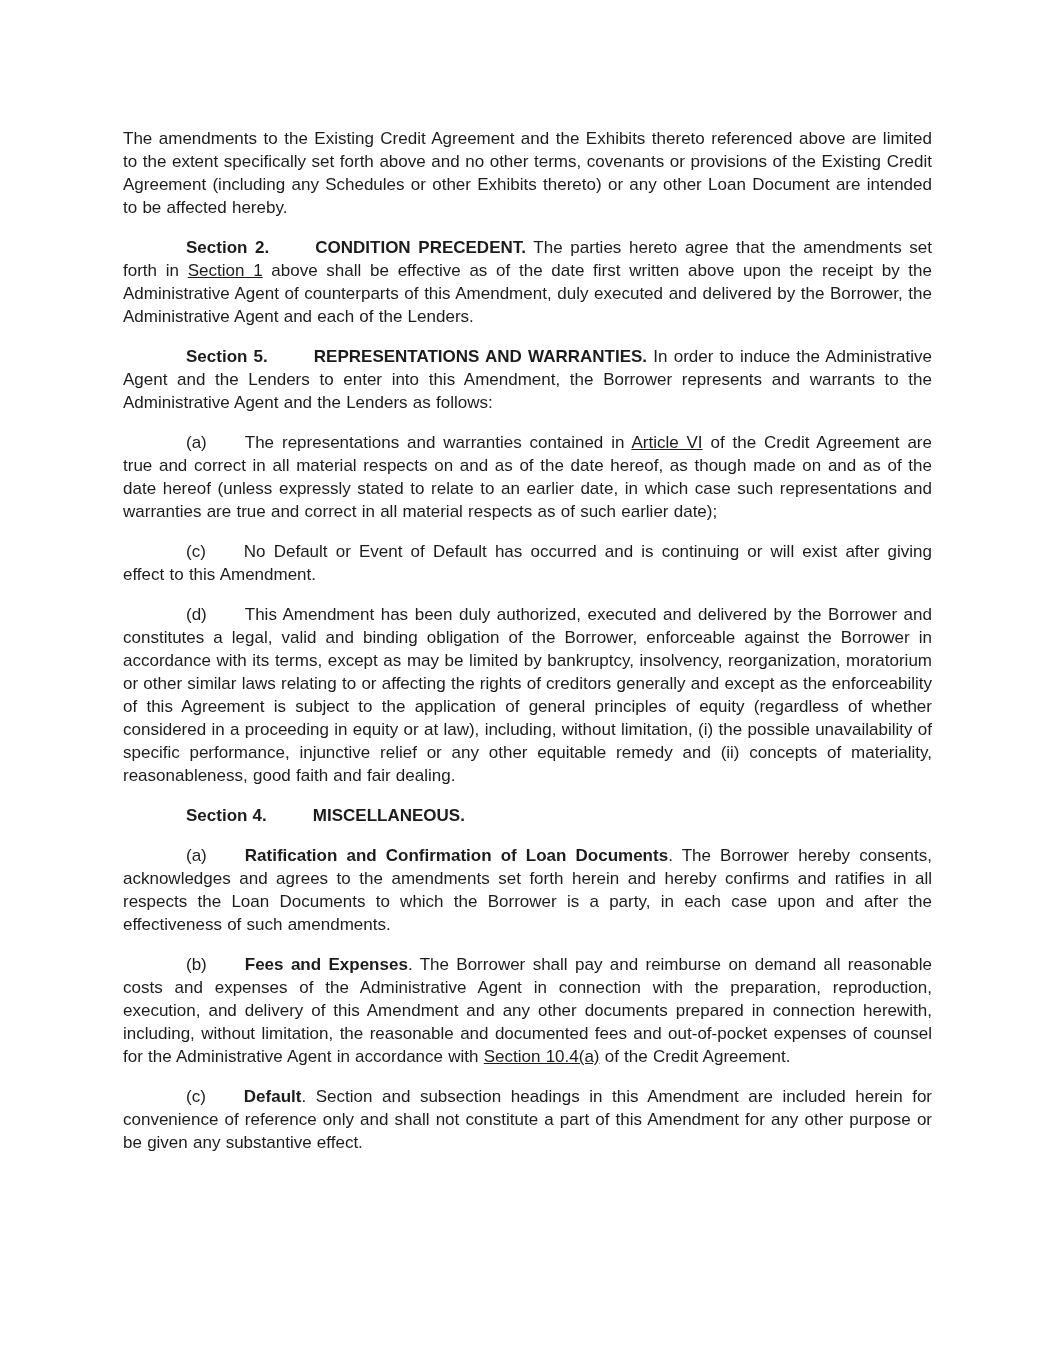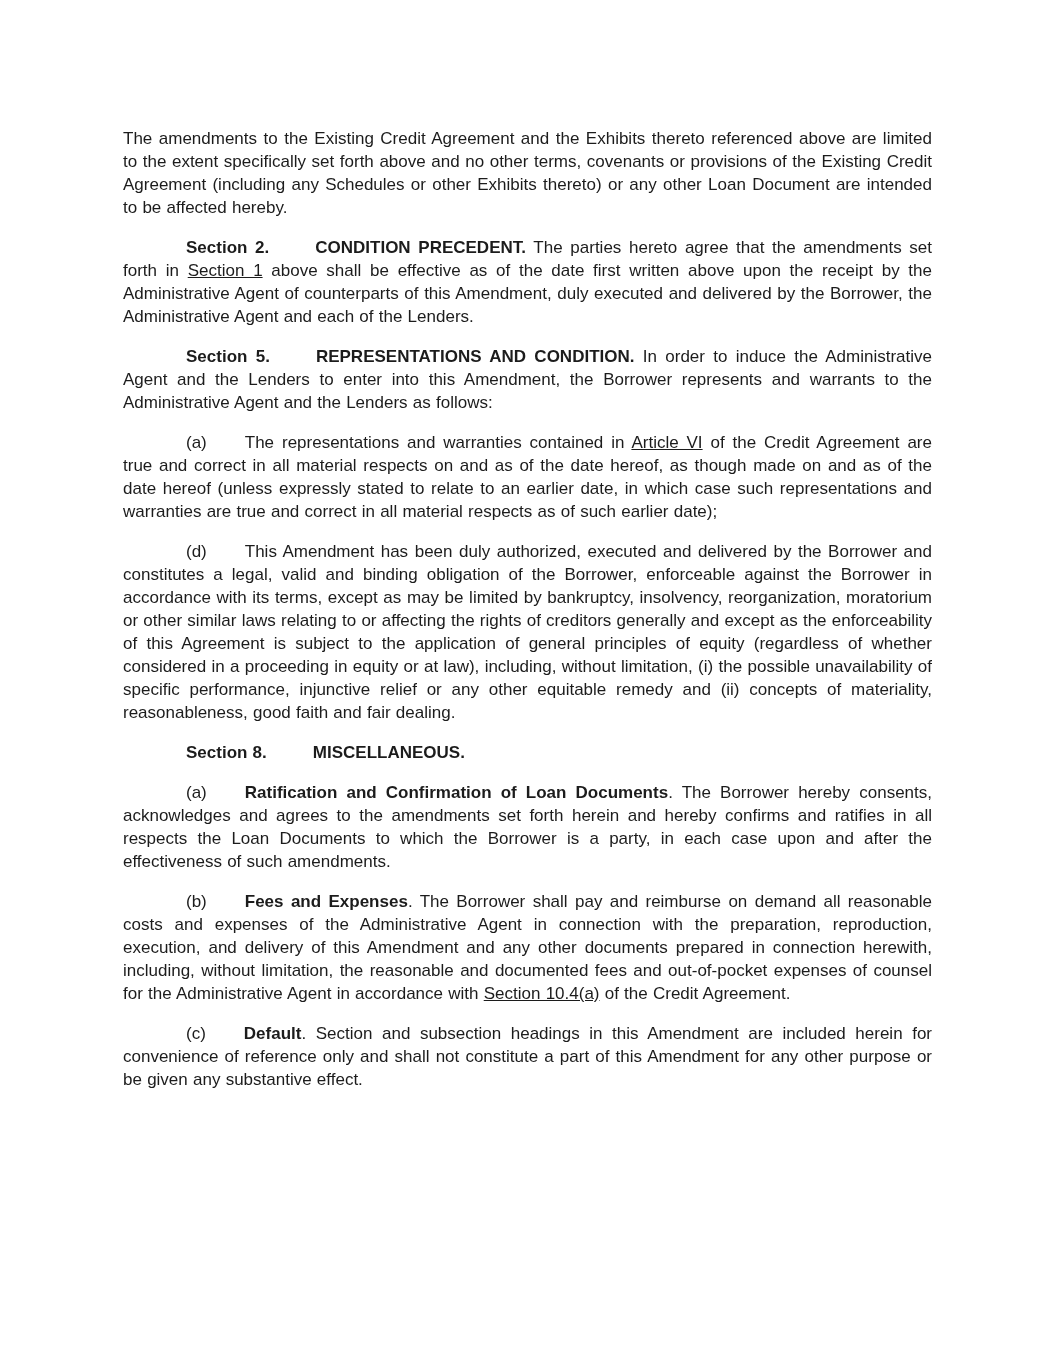--- a/index.html
+++ b/index.html
@@ -44,29 +44,30 @@
 </head>
 <body>
 
 <div class="page">
   <div class="content">
 
     <p class="para"><span>The amendments to the Existing Credit Agreement and the Exhibits thereto referenced above are limited to the extent specifically set forth above and no other terms, covenants or provisions of the Existing Credit Agreement (including any Schedules or other Exhibits thereto) or any other Loan Document are intended to be affected hereby.</span></p>
 
     <p class="para indent"><span class="b">Section 2.</span><span class="tab"></span><span class="b">CONDITION PRECEDENT.</span><span> The parties hereto agree that the amendments set forth in </span><span class="u">Section 1</span><span> above shall be effective as of the date first written above upon the receipt by the Administrative Agent of counterparts of this Amendment, duly executed and delivered by the Borrower, the Administrative Agent and each of the Lenders.</span></p>
 
-    <p class="para indent"><span class="b">Section 5.</span><span class="tab"></span><span class="b">REPRESENTATIONS AND CONDITION.</span><span> In order to induce the Administrative Agent and the Lenders to enter into this Amendment, the Borrower represents and warrants to the Administrative Agent and the Lenders as follows:</span></p>
+    <p class="para indent"><span class="b">Section 5.</span><span class="tab"></span><span class="b">REPRESENTATIONS AND WARRANTIES.</span><span> In order to induce the Administrative Agent and the Lenders to enter into this Amendment, the Borrower represents and warrants to the Administrative Agent and the Lenders as follows:</span></p>
 
     <p class="para indent"><span>(a)</span><span class="tab-sm"></span><span>The representations and warranties contained in </span><span class="u">Article VI</span><span> of the Credit Agreement are true and correct in all material respects on and as of the date hereof, as though made on and as of the date hereof (unless expressly stated to relate to an earlier date, in which case such representations and warranties are true and correct in all material respects as of such earlier date);</span></p>
 
 
+    <p class="para indent"><span>(c)</span><span class="tab-sm"></span><span>No Default or Event of Default has occurred and is continuing or will exist after giving effect to this Amendment.</span></p>
 
     <p class="para indent"><span>(d)</span><span class="tab-sm"></span><span>This Amendment has been duly authorized, executed and delivered by the Borrower and constitutes a legal, valid and binding obligation of the Borrower, enforceable against the Borrower in accordance with its terms, except as may be limited by bankruptcy, insolvency, reorganization, moratorium or other similar laws relating to or affecting the rights of creditors generally and except as the enforceability of this Agreement is subject to the application of general principles of equity (regardless of whether considered in a proceeding in equity or at law), including, without limitation, (i) the possible unavailability of specific performance, injunctive relief or any other equitable remedy and (ii) concepts of materiality, reasonableness, good faith and fair dealing.</span></p>
 
-    <p class="para indent"><span class="b">Section 8.</span><span class="tab"></span><span class="b">MISCELLANEOUS.</span></p>
+    <p class="para indent"><span class="b">Section 4.</span><span class="tab"></span><span class="b">MISCELLANEOUS.</span></p>
 
     <p class="para indent"><span>(a)</span><span class="tab-sm"></span><span class="b">Ratification and Confirmation of Loan Documents</span><span>. The Borrower hereby consents, acknowledges and agrees to the amendments set forth herein and hereby confirms and ratifies in all respects the Loan Documents to which the Borrower is a party, in each case upon and after the effectiveness of such amendments.</span></p>
 
     <p class="para indent"><span>(b)</span><span class="tab-sm"></span><span class="b">Fees and Expenses</span><span>. The Borrower shall pay and reimburse on demand all reasonable costs and expenses of the Administrative Agent in connection with the preparation, reproduction, execution, and delivery of this Amendment and any other documents prepared in connection herewith, including, without limitation, the reasonable and documented fees and out-of-pocket expenses of counsel for the Administrative Agent in accordance with </span><span class="u">Section 10.4(a)</span><span> of the Credit Agreement.</span></p>
 
     <p class="para indent"><span>(c)</span><span class="tab-sm"></span><span class="b">Default</span><span>. Section and subsection headings in this Amendment are included herein for convenience of reference only and shall not constitute a part of this Amendment for any other purpose or be given any substantive effect.</span></p>
 
   </div>
 
   <div class="footer">2</div>

